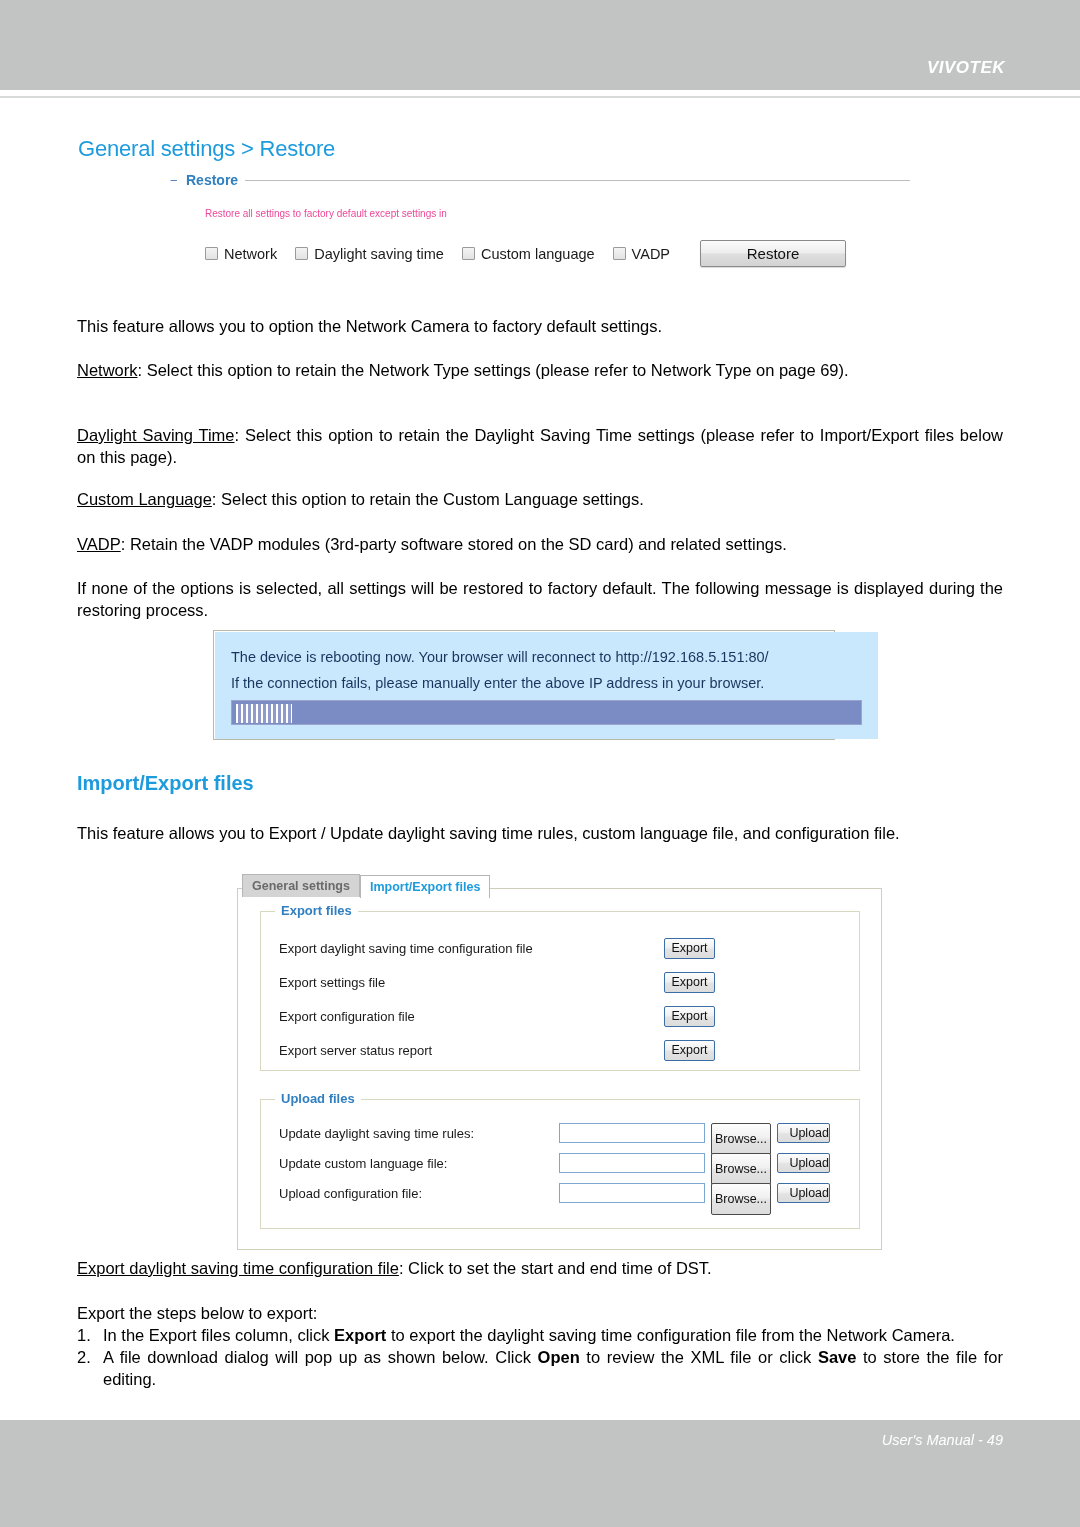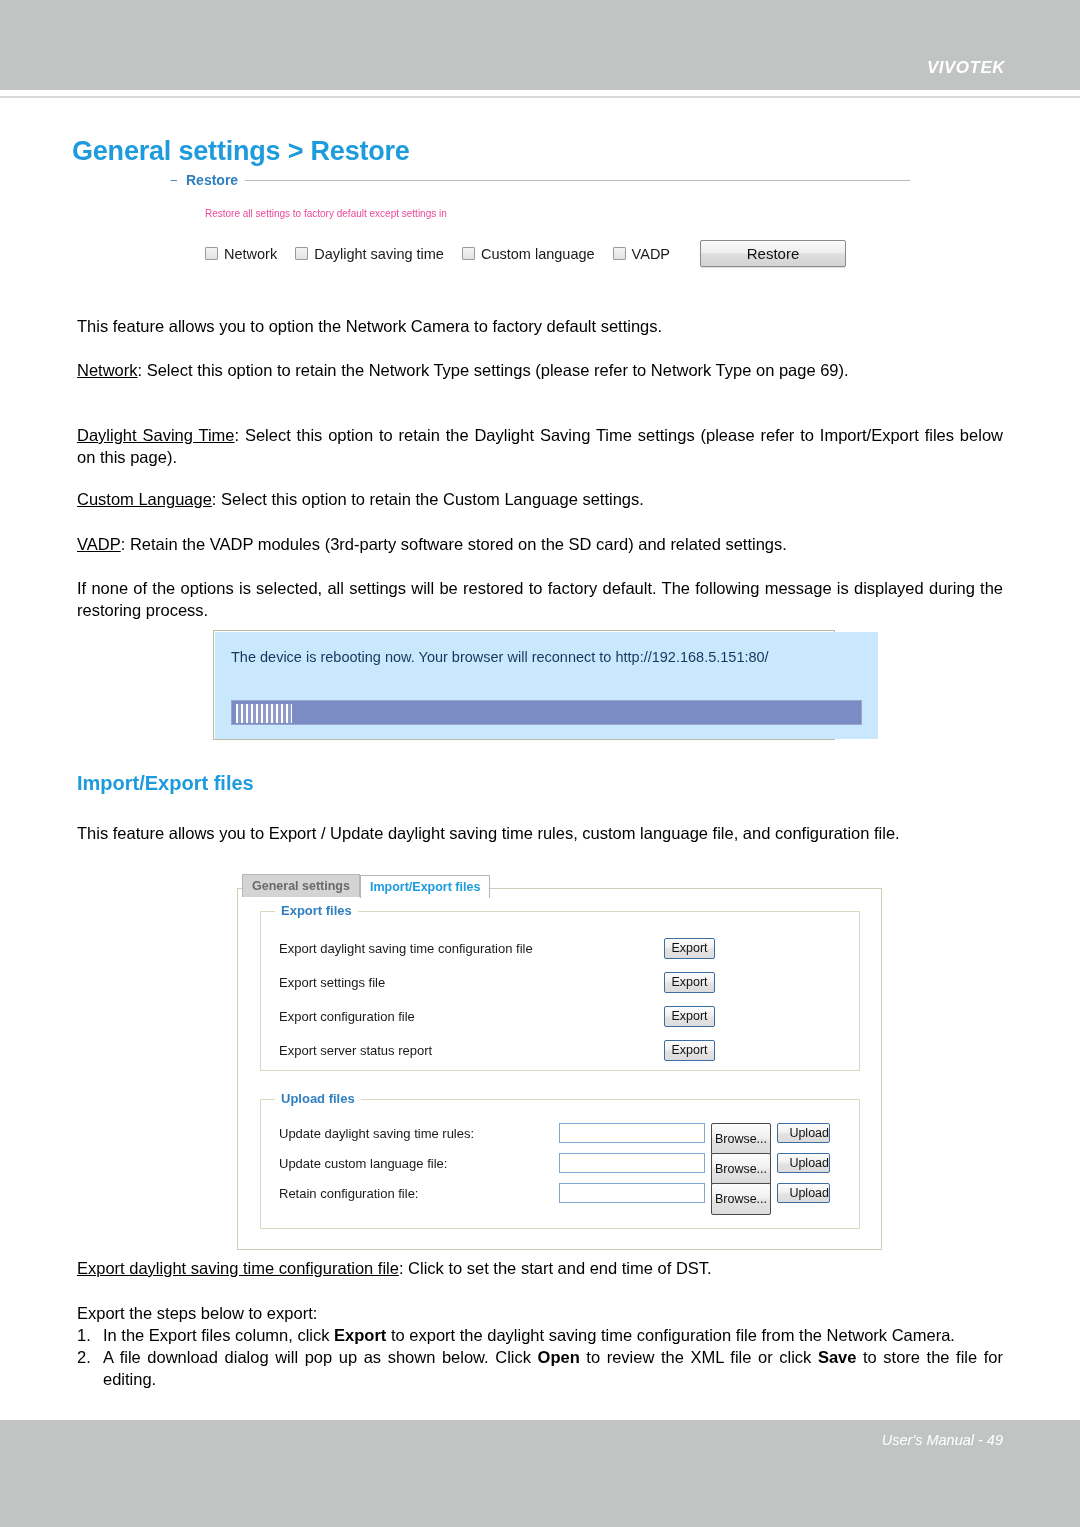--- a/index.html
+++ b/index.html
@@ -39,24 +39,24 @@
     position: absolute;
     left: 0; top: 96px;
     width: 1080px;
     height: 2px;
     background: #d8d9d9;
   }
 
   
   .page-title {
     position: absolute;
-    left: 72px;
+    left: 78px;
     top: 136px;
-    font-size: 27px;
-    font-weight: bold;
+    font-size: 22px;
+    font-weight: normal;
     color: #1d9bdc;
     letter-spacing: -0.2px;
   }
 
   
   .restore-shot {
     position: absolute;
     left: 170px;
     top: 172px;
     width: 740px;
@@ -457,20 +457,21 @@
 
 <div class="para" style="top:534px;">
   <span class="u">VADP</span><span>: Retain the VADP modules (3rd-party software stored on the SD card) and related settings.</span>
 </div>
 
 <div class="para" style="top:578px;">If none of the options is selected, all settings will be restored to factory default.  The following message is displayed during the restoring process.</div>
 
 <div class="reboot-box">
   <div class="reboot-inner">
     <div class="reboot-line l1">The device is rebooting now. Your browser will reconnect to http://192.168.5.151:80/</div>
+    <div class="reboot-line l2">If the connection fails, please manually enter the above IP address in your browser.</div>
     <div class="progress-wrap">
       <div class="progress-ticks"></div>
     </div>
   </div>
 </div>
 
 <div class="section-title">Import/Export files</div>
 
 <div class="para" style="top:823px;">This feature allows you to Export / Update daylight saving time rules, custom language file, and configuration file.</div>
 
@@ -517,21 +518,21 @@
       </div>
 
       <div class="upl-row" style="top:52px;">
         <span class="upl-label">Update custom language file:</span>
         <input class="upl-input" type="text" style="top: 1px;" value="">
         <button class="btn-small btn-browse" style="top:1px;">Browse...</button>
         <button class="btn-small btn-upload" style="top:1px;">Upload</button>
       </div>
 
       <div class="upl-row" style="top:82px;">
-        <span class="upl-label">Retain configuration file:</span>
+        <span class="upl-label">Upload configuration file:</span>
         <input class="upl-input" type="text" style="top: 1px;" value="">
         <button class="btn-small btn-browse" style="top:1px;">Browse...</button>
         <button class="btn-small btn-upload" style="top:1px;">Upload</button>
       </div>
     </div>
 
   </div>
 </div>
 
 <div class="para" style="top:1258px;">

